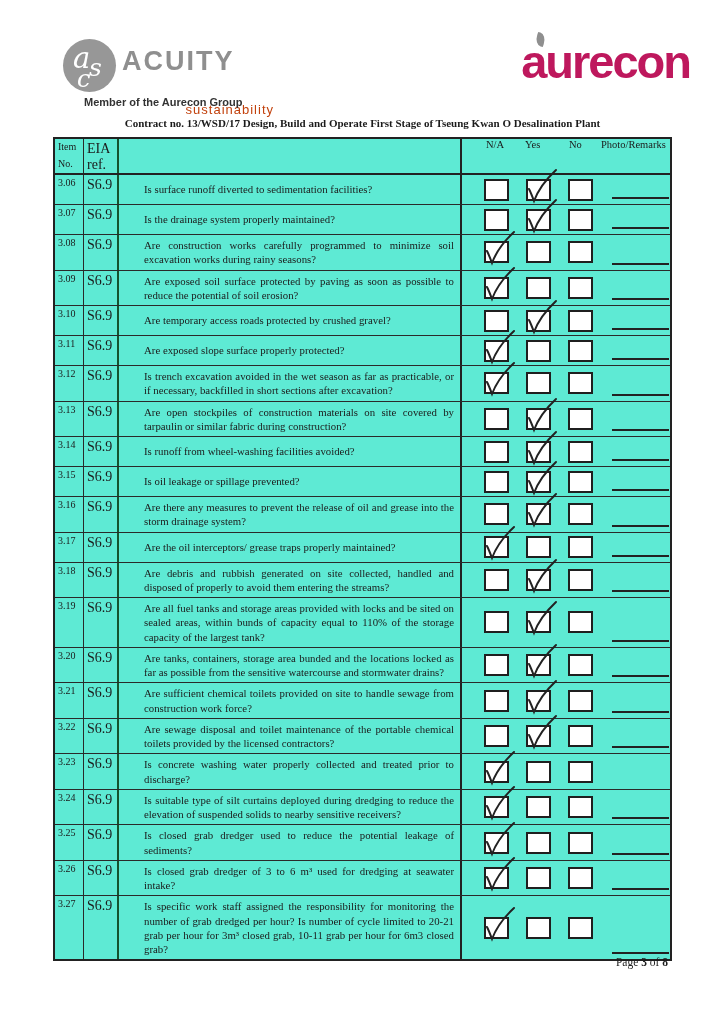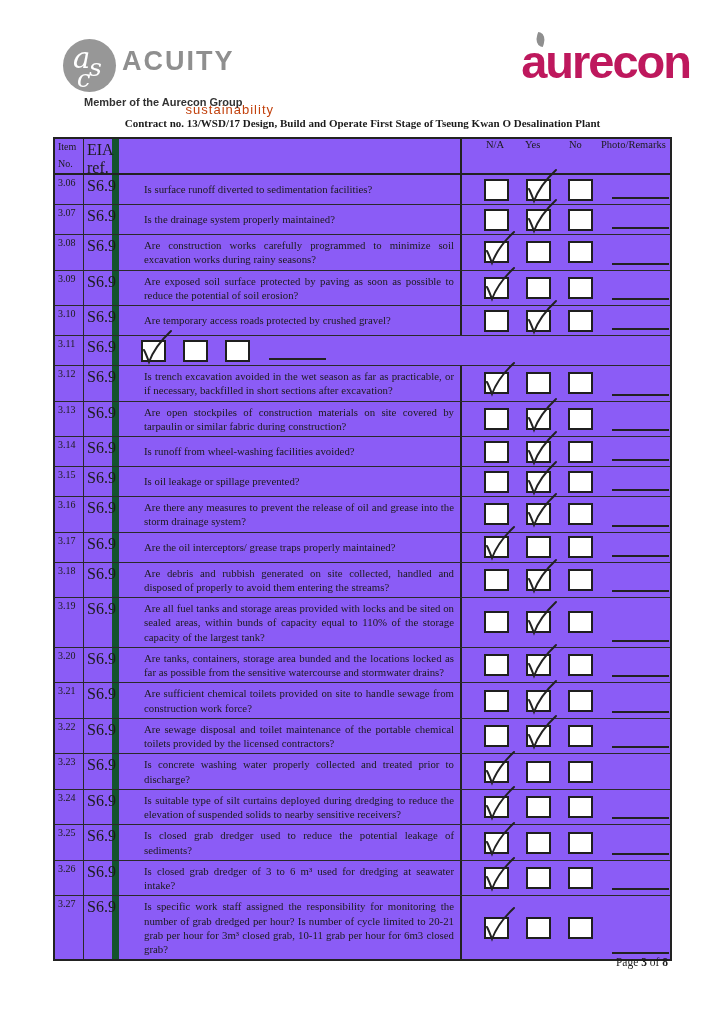--- a/index.html
+++ b/index.html
@@ -20,27 +20,27 @@
   .aurecon { position:absolute; right:0; top:2px; font-family:"Liberation Sans",sans-serif;
              font-size:47px; font-weight:bold; color:#be185d; letter-spacing:-2px; line-height:1; }
   .aurecon-leaf { position:absolute; left:15px; top:-5px; width:9px; height:13px; background:#8f8f8f;
              border-radius:0 75% 0 75%; transform:rotate(18deg); }
 
   
   .title { position:absolute; top:117px; left:53px; width:619px; text-align:center;
            font-size:11px; font-weight:bold; white-space:nowrap; }
 
   
-  .tbl { position:absolute; top:137px; left:53px; width:619px; border:2px solid #222; background:#8b5cf6; }
+  .tbl { position:absolute; top:137px; left:53px; width:619px; border:2px solid #222; background:#5eead4; }
   .thead, .trow { display:flex; align-items:stretch; }
   .thead { height:36px; border-bottom:2px solid #222; }
   .trow  { border-bottom:1px solid #2a2a2a; min-height:30px; }
   .trow:last-child { border-bottom:none; }
   .c-item { width:29px;  border-right:1px solid #2a2a2a; font-size:10px; padding:2px 1px 2px 3px; }
-  .c-eia  { width:35px;  border-right:7px solid #14532d; font-size:16px; padding:2px 1px 2px 3px; }
+  .c-eia  { width:35px;  border-right:2px solid #14532d; font-size:14px; padding:2px 1px 2px 3px; }
   .c-q    { width:343px; border-right:2px solid #222; font-size:10.8px; line-height:1.32;
             padding:3px 6px 3px 5px; text-align:justify; display:flex; align-items:center; }
   .c-q > span { width:100%;margin-left:20px; }
   .c-ck   { width:208px; position:relative; }
   .hd-item span { display:block; }
   .hd-item span:last-child { margin-top:6px; }
   .lbl { position:absolute; top:0; font-size:10.5px; }
   .lbl-na  { left:24px; }  .lbl-yes { left:63px; }  .lbl-no { left:107px; }  .lbl-rem { left:139px; }
 
   
@@ -197,20 +197,23 @@
       </span>
       <span class="box box-no">
         
       </span>
       <span class="remark-line"></span>
     </div>
   </div>
         <div class="trow">
     <div class="c-item">3.11</div>
     <div class="c-eia">S6.9</div>
+    <div class="c-q">
+            <span>Are exposed slope surface properly protected?</span>
+          </div>
     <div class="c-ck">
       <span class="box box-na checked">
         <svg class="tick" width="36" height="40" viewBox="0 0 36 40">
           <path d="M5 22 Q7 26 10 34 Q16 18 32 3" stroke="#222" stroke-width="2" fill="none" stroke-linecap="round"></path>
         </svg>
       </span>
       <span class="box box-yes">
         
       </span>
       <span class="box box-no">

